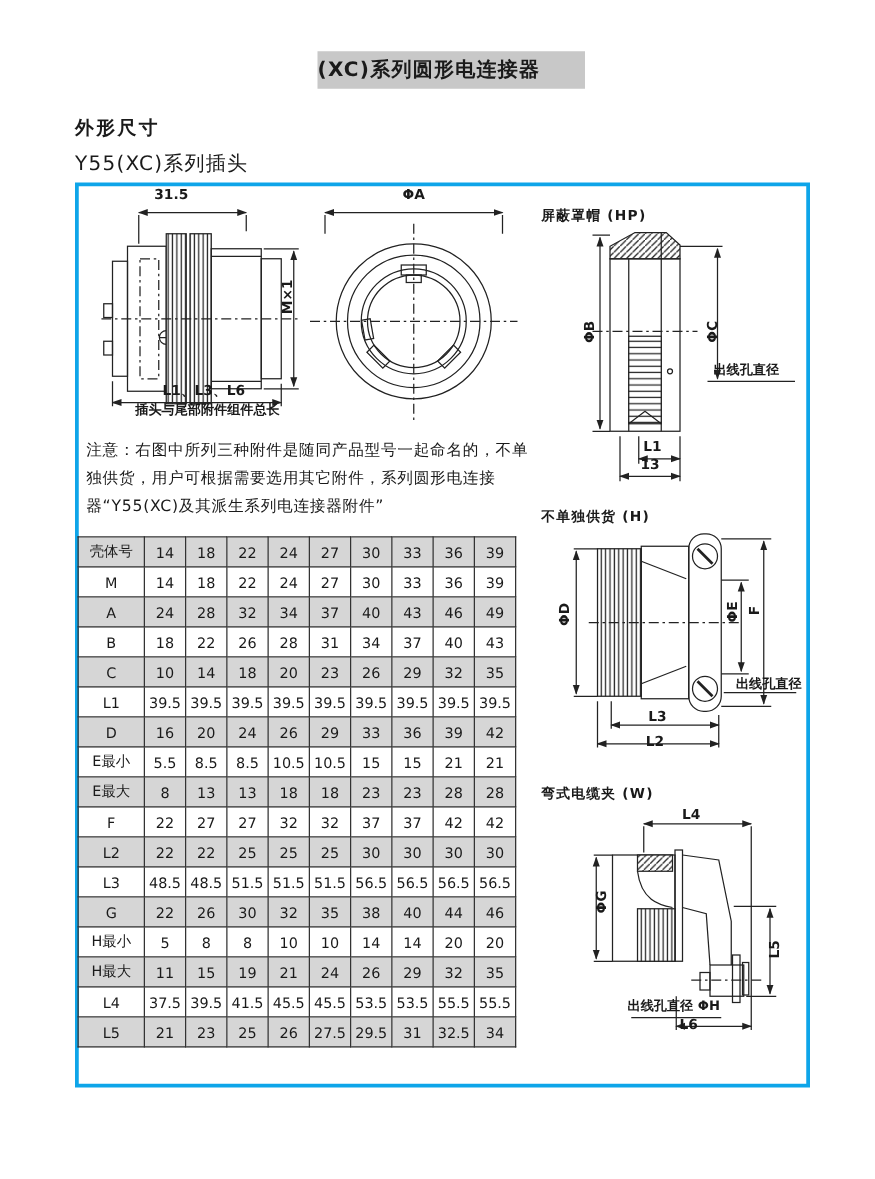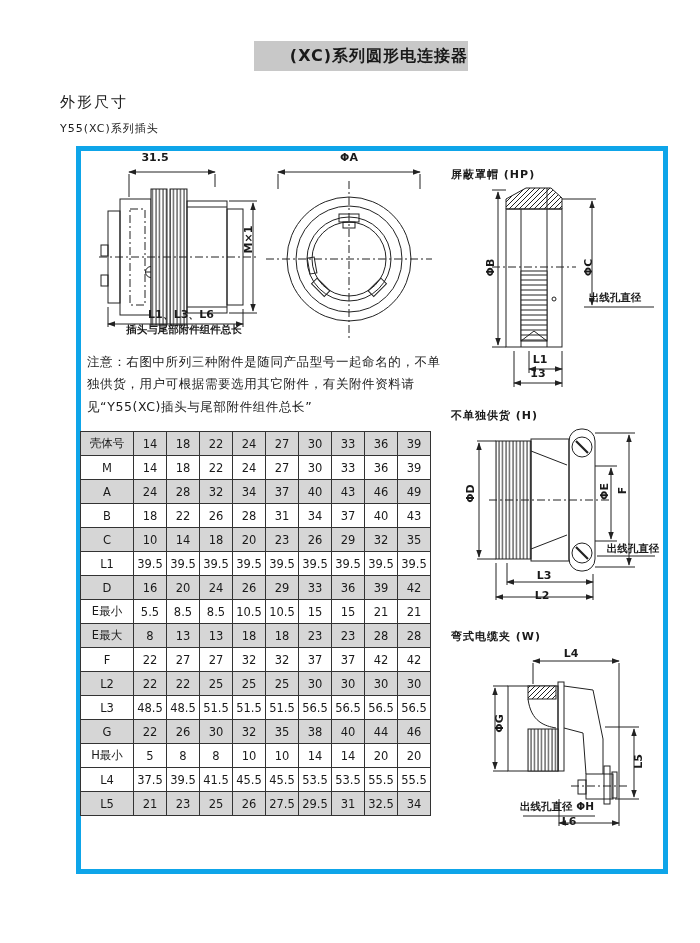--- a/index.html
+++ b/index.html
@@ -1,23 +1,23 @@
 <!DOCTYPE html>
 <html><head>
 <meta charset="utf-8">
 <style>
   html,body{margin:0;padding:0;}
   body{width:700px;height:943px;position:relative;background:#fff;color:#1a1a1a;
        font-family:"DejaVu Sans","Liberation Sans",sans-serif;overflow:hidden;}
   .abs{position:absolute;}
   #titlebar{left:254px;top:41px;width:214px;height:30px;background:var(--titlebar,#c8c8c8);
-    text-align:right;line-height:30px;font-size:16px;font-weight:bold;letter-spacing:1px;}
-  #section-heading{left:60px;top:93px;font-size:15px;font-weight:normal;letter-spacing:2px;}
-  #subtitle{left:60px;top:121px;font-size:11px;letter-spacing:1px;}
-  #drawing-box{left:76px;top:146px;width:582px;height:718px;border:5px solid #0ea5e9;}
+    text-align:left;line-height:30px;font-size:16px;font-weight:bold;letter-spacing:1px;}
+  #section-heading{left:60px;top:93px;font-size:15px;font-weight:bold;letter-spacing:2px;}
+  #subtitle{left:60px;top:121px;font-size:16px;letter-spacing:1px;}
+  #drawing-box{left:60px;top:146px;width:582px;height:718px;border:3px solid #0ea5e9;}
   #drawing-box svg{position:absolute;}
   .draw line,.draw rect,.draw circle,.draw path,.draw polyline,.draw polygon
     {stroke:#222;stroke-width:1;fill:none;}
   .draw .dash{stroke-dasharray:8 3 2 3;}
   .draw .thick{stroke-width:2.2;}
   .dim{position:absolute;font-size:11px;font-weight:bold;white-space:nowrap;}
   .dim.c{text-align:center;}
   .rot{transform:rotate(-90deg);transform-origin:center;text-align:center;}
   .diagtitle{position:absolute;font-size:11px;font-weight:bold;letter-spacing:1px;text-align:right;}
   #note-text{position:absolute;left:6px;top:200px;width:358px;font-size:12.5px;
@@ -104,21 +104,21 @@
       </g>
     <g transform="rotate(-135 85 100)">
         <rect x="76" y="56" width="18" height="8"></rect>
       </g>
     <g transform="rotate(-100 85 100)">
         <rect x="77" y="59" width="16" height="7"></rect>
       </g>
   </svg>
   <div class="dim c" style="left:233px;top:0;width:70px">ΦA</div>
 
-  <div id="note-text">注意：右图中所列三种附件是随同产品型号一起命名的，不单独供货，用户可根据需要选用其它附件，有关附件资料请见“Y55(XC)插头与尾部附件组件总长”</div>
+  <div id="note-text">注意：右图中所列三种附件是随同产品型号一起命名的，不单独供货，用户可根据需要选用其它附件，系列圆形电连接器“Y55(XC)及其派生系列电连接器附件”</div>
 
   <table id="dim-table">
     <tbody id="dim-table-body">
         <tr class="shade">
           <td class="rowlabel">壳体号</td>
           <td>14</td>
           <td>18</td>
           <td>22</td>
           <td>24</td>
           <td>27</td>
@@ -275,20 +275,32 @@
           <td class="rowlabel">H最小</td>
           <td>5</td>
           <td>8</td>
           <td>8</td>
           <td>10</td>
           <td>10</td>
           <td>14</td>
           <td>14</td>
           <td>20</td>
           <td>20</td>
+        </tr>
+        <tr class="shade">
+          <td class="rowlabel">H最大</td>
+          <td>11</td>
+          <td>15</td>
+          <td>19</td>
+          <td>21</td>
+          <td>24</td>
+          <td>26</td>
+          <td>29</td>
+          <td>32</td>
+          <td>35</td>
         </tr>
         <tr>
           <td class="rowlabel">L4</td>
           <td>37.5</td>
           <td>39.5</td>
           <td>41.5</td>
           <td>45.5</td>
           <td>45.5</td>
           <td>53.5</td>
           <td>53.5</td>

